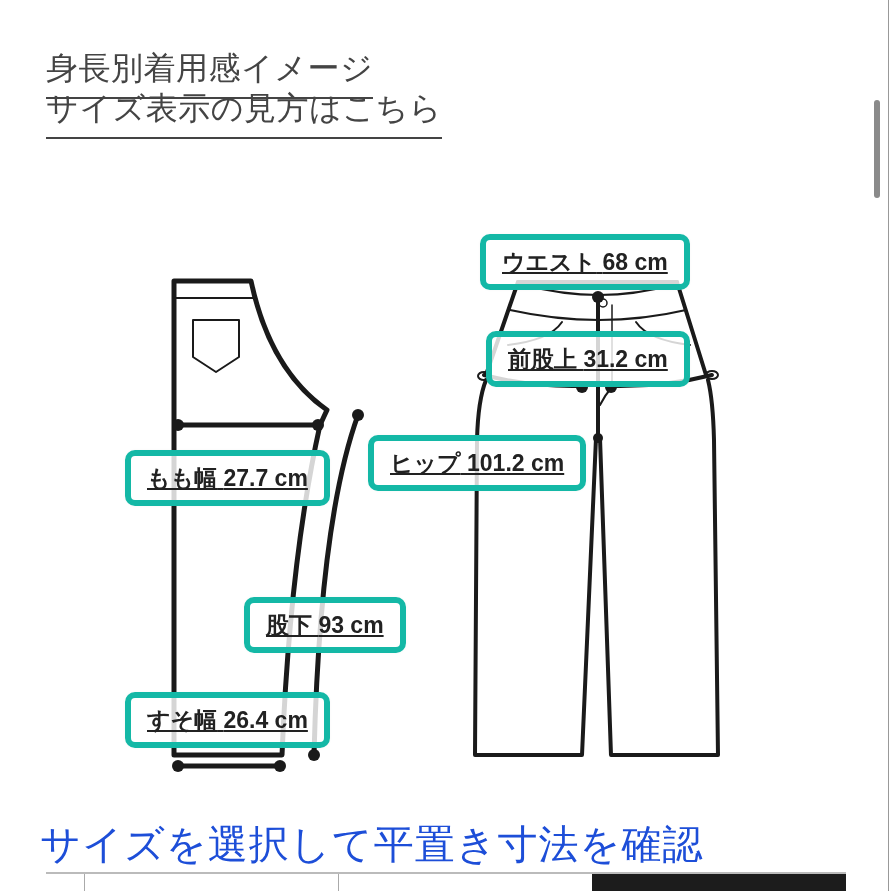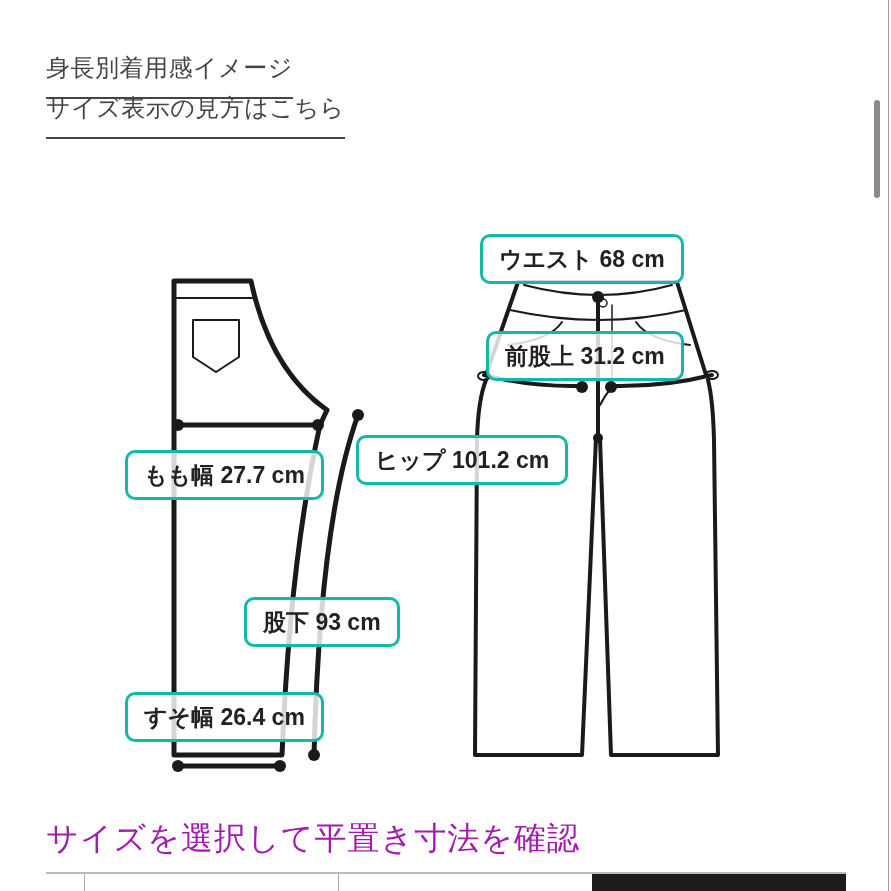--- a/index.html
+++ b/index.html
@@ -1,22 +1,22 @@
 <!DOCTYPE html>
 <html><head>
 <meta charset="utf-8">
 <style>
   html, body { margin:0; padding:0; background:#ffffff; }
   body { width:891px; height:891px; position:relative; overflow:hidden; font-family:"DejaVu Sans", sans-serif; color:#222; }
-  .link { position:absolute; left:46px; font-size:24px; color:#444; text-decoration:none; border-bottom:2px solid #444; line-height:30px; padding-bottom:14px; letter-spacing:0.5px; }
+  .link { position:absolute; left:46px; font-size:32px; color:#444; text-decoration:none; border-bottom:2px solid #444; line-height:30px; padding-bottom:14px; letter-spacing:0.5px; }
   #link1 { top:53px; }
   #link2 { top:93px;text-align:right; }
   .diagram { position:absolute; left:0; top:0; width:891px; height:891px; }
-  .label { position:absolute; background:rgba(255,255,255,0.82); border:3px solid #14b8a6; border-radius:10px; font-family:"Liberation Sans", sans-serif; font-weight:bold; font-size:23px; color:#222; height:44px; line-height:44px; padding:0 16px; white-space:nowrap; box-shadow:0 0 3px rgba(0,0,0,0.04); }
-  .section-title { position:absolute; left:46px; top:817px; font-size:32px; color:#a21caf; letter-spacing:1px; }
+  .label { position:absolute; background:rgba(255,255,255,0.82); border:6px solid #14b8a6; border-radius:10px; font-family:"Liberation Sans", sans-serif; font-weight:bold; font-size:23px; color:#222; height:44px; line-height:44px; padding:0 16px; white-space:nowrap; box-shadow:0 0 3px rgba(0,0,0,0.04);text-decoration:underline; }
+  .section-title { position:absolute; left:40px; top:817px; font-size:40px; color:#1d4ed8; letter-spacing:1px; }
   .tabs { position:absolute; left:46px; top:872px; width:800px; height:19px; border-top:2px solid #bbb; display:flex; }
   .tab { height:19px; border-left:1px solid #aaa; background:#fff; }
   .tab.active { background:#1c1c1c; border-left:none; }
   .scrollbar { position:absolute; left:874px; top:100px; width:6px; height:98px; background:#8a8a8a; border-radius:3px; }
   .scroll-edge { position:absolute; left:888px; top:0; width:1px; height:891px; background:#999; }
 </style>
 </head>
 <body>
 
 <a class="link" id="link1" href="#">身長別着用感イメージ</a>
@@ -77,21 +77,21 @@
 </svg>
 
 <div class="label" style="left:480px; top:234px;">
   <span>ウエスト</span>
   <span>68 cm</span>
 </div>
 <div class="label" style="left:486px; top:331px;">
   <span>前股上</span>
   <span>31.2 cm</span>
 </div>
-<div class="label" style="left:356px; top:435px;">
+<div class="label" style="left:368px; top:435px;">
   <span>ヒップ</span>
   <span>101.2 cm</span>
 </div>
 <div class="label" style="left:125px; top:450px;">
   <span>もも幅</span>
   <span>27.7 cm</span>
 </div>
 <div class="label" style="left:244px; top:597px;">
   <span>股下</span>
   <span>93 cm</span>

